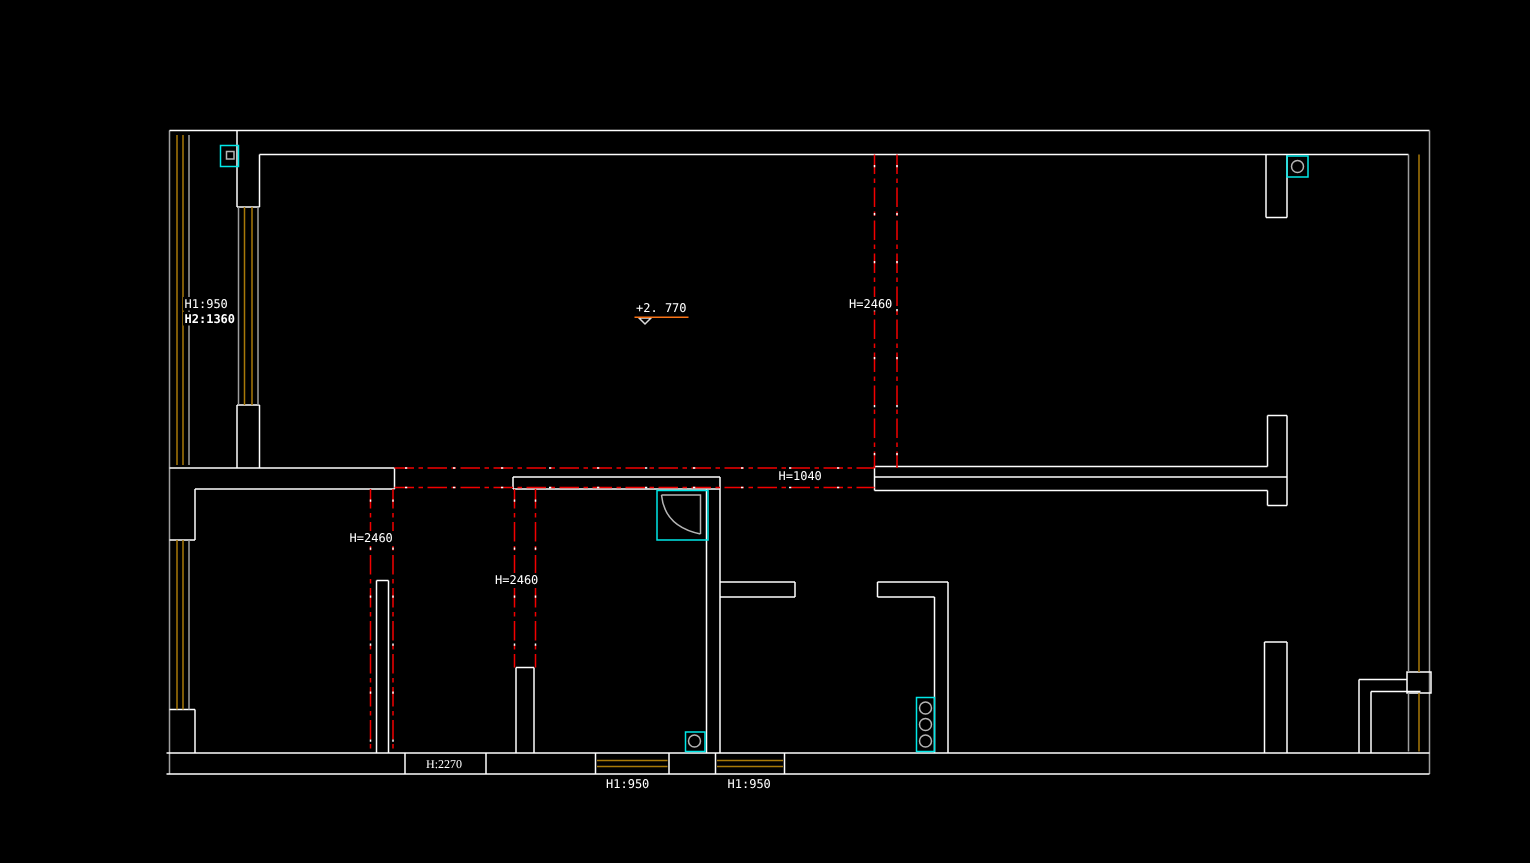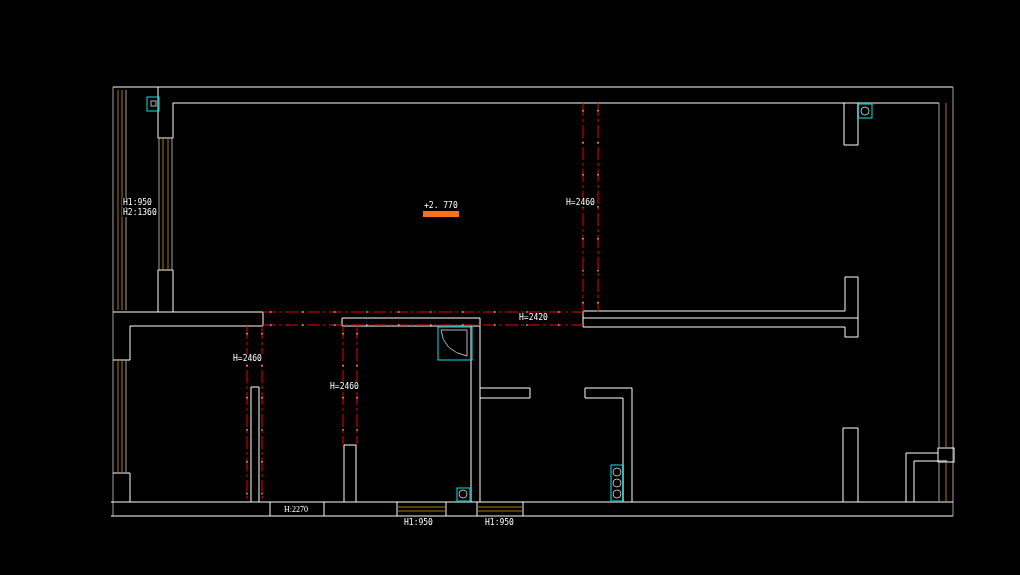--- a/index.html
+++ b/index.html
@@ -9,21 +9,21 @@
   line,path,rect,circle,polyline{fill:none;stroke-width:1;}
   .sw{stroke:#ffffff;}
   .sg{stroke:#9f9f9f;}
   .so{stroke:#a87908;}
   .sr{stroke:#f20000;stroke-dasharray:13 3 3 3;}
   .sd{stroke:#ffffff;stroke-dasharray:1.5 30.5;}
   .sc{stroke:#00e8e8;}
   .sf{stroke:#b4b4b4;}
   .lbl{position:absolute;color:#fff;font-size:8px;line-height:9px;background:#000;
        padding:0 1px;white-space:nowrap;letter-spacing:0;}
-  .lvl{border-bottom:6px solid #f97316;padding-bottom:1px;}
+  .lvl{border-bottom:1px solid #f97316;padding-bottom:1px;}
 </style>
 </head>
 <body>
 
 <div class="canvas">
   <svg width="1020" height="575" viewBox="0 0 1020 575">
 
     <g>
       <line class="sg" x1="113" y1="87" x2="113" y2="516"></line>
       <line class="sw" x1="113" y1="87" x2="953" y2="87"></line>
@@ -169,22 +169,22 @@
         <rect class="sc" x="611" y="465" width="12" height="36"></rect>
         <circle class="sf" cx="617" cy="472" r="4"></circle>
         <circle class="sf" cx="617" cy="483" r="4"></circle>
         <circle class="sf" cx="617" cy="494" r="4"></circle>
       </g>
       <path d="M426 212 L434 212 L430 216 Z" style="stroke:#dcdcdc"></path>
     </g>
   </svg>
 
   <div class="lbl" style="left:122px;top:198px;">H1:950</div>
-  <div class="lbl" style="left:122px;top:208px;">H2:1360</div>
+  <div class="lbl" style="left:122px;top:208px;font-weight:bold;">H2:1360</div>
   <div class="lbl lvl" style="left:423px;top:201px;">+2. 770</div>
   <div class="lbl" style="left:565px;top:198px;">H=2460</div>
-  <div class="lbl" style="left:518px;top:313px;">H=2420</div>
+  <div class="lbl" style="left:518px;top:313px;">H=1040</div>
   <div class="lbl" style="left:232px;top:354px;">H=2460</div>
   <div class="lbl" style="left:329px;top:382px;">H=2460</div>
   <div class="lbl" style="left:283px;top:505px;font-family:Liberation Serif, serif;">H:2270</div>
   <div class="lbl" style="left:403px;top:518px;">H1:950</div>
   <div class="lbl" style="left:484px;top:518px;">H1:950</div>
 </div>
 
 </body></html>

